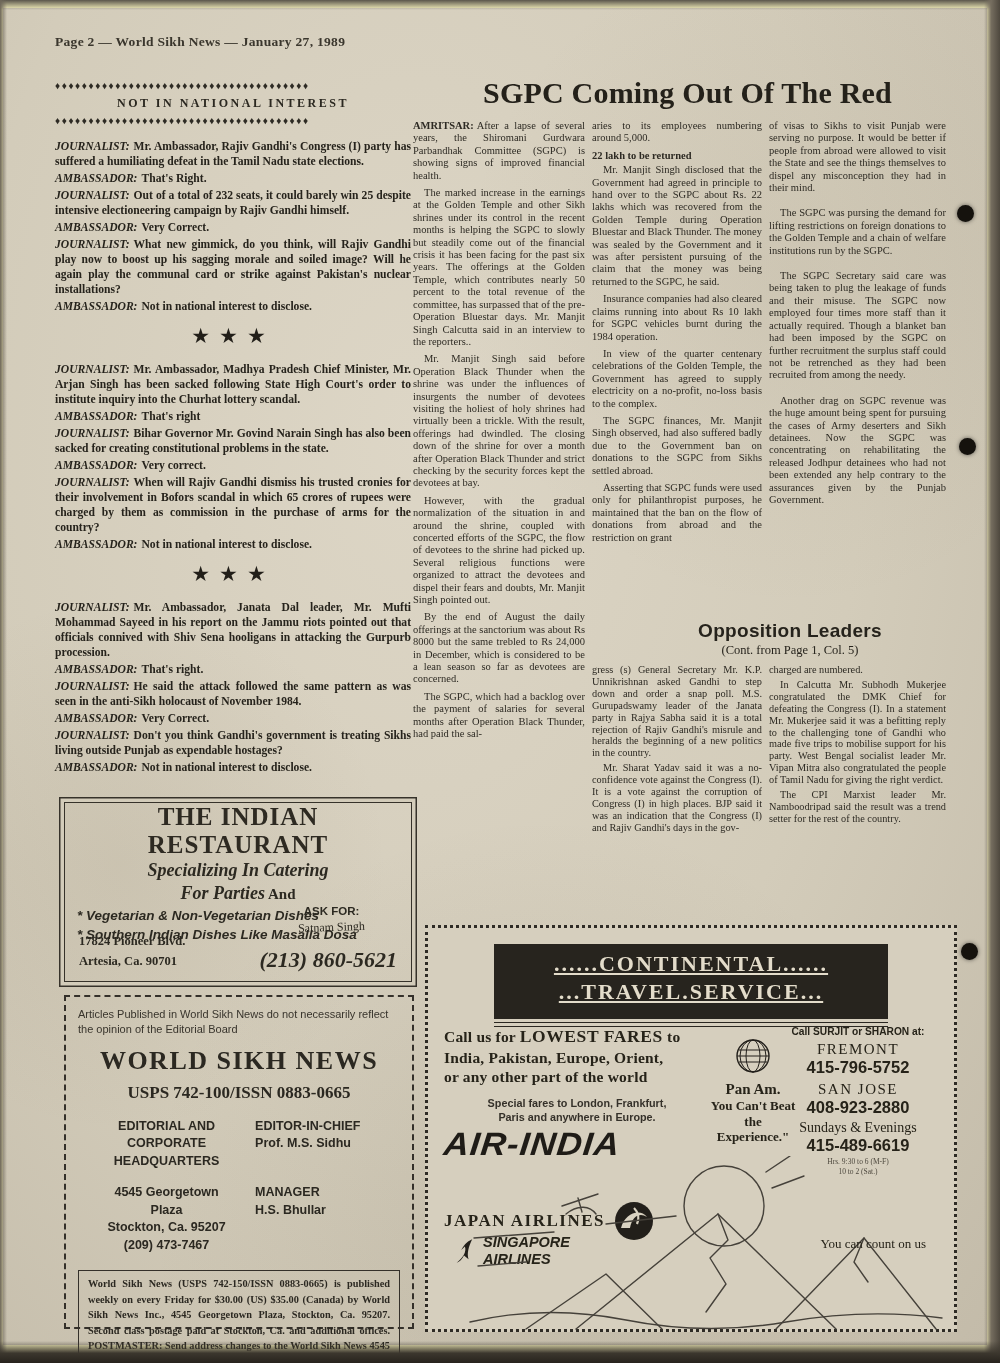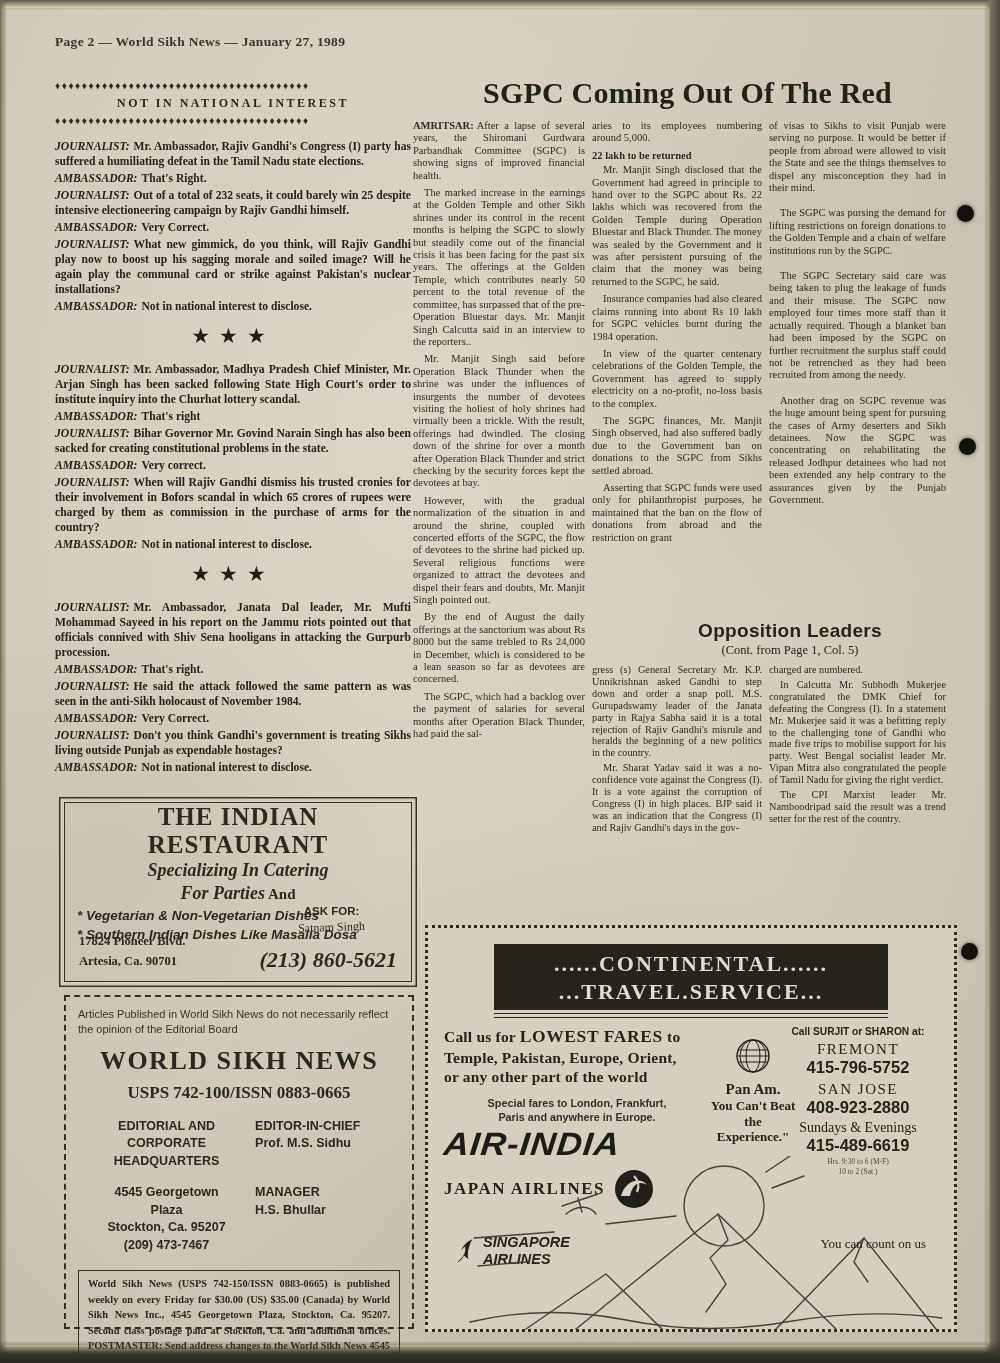--- a/index.html
+++ b/index.html
@@ -88,32 +88,32 @@
   .oppl, .oppr { top:664px; font-size:10.3px; line-height:11.9px; }
   .oppl { left:592px; width:170px; }
   .oppr { left:769px; width:177px; }
   .oppl .bp, .oppr .bp { margin-bottom:3px; }
 
   
   .tad { position:absolute; left:425px; top:925px; width:532px; height:407px;
          border:3px dotted #2e2b25; background:#d6cfbe; color:#262319; }
   .tbanner { width:394px; margin:16px auto 0; background:#27241e; color:#e3dccা; color:#e3dcca;
              text-align:center; font-weight:bold; font-size:22px; line-height:1.25;
-             letter-spacing:2px; padding:6px 0 5px; }
+             letter-spacing:2px; padding:6px 0 14px;text-decoration:underline; }
   .tbrule { width:394px; margin:3px auto 0; height:5px;
             border-top:1.5px solid #2a2721; border-bottom:1.5px solid #2a2721; }
   .tleft { position:absolute; left:16px; top:98px; width:288px; }
   .tcall { font-weight:bold; font-size:15.5px; line-height:1.25; letter-spacing:.2px; }
   .tfares { font-size:17.5px; letter-spacing:.6px; }
   .tspec { margin-top:9px; font-family:"Liberation Sans", sans-serif; font-weight:bold;
            font-size:10.8px; line-height:1.35; text-align:center; width:266px; color:#35312a; }
   .airindia { position:absolute; left:16px; top:196px; font-family:"Liberation Sans", sans-serif;
               font-style:italic; font-weight:bold; font-size:35px; letter-spacing:1px;
               transform:skewX(-6deg) scaleY(.92); color:#1f1c17; }
-  .jal { position:absolute; left:16px; top:240px; display:flex; align-items:center; gap:8px;
+  .jal { position:absolute; left:16px; top:272px; display:flex; align-items:center; gap:8px;
          font-weight:bold; font-size:17px; letter-spacing:1.5px; }
   .sing { position:absolute; left:26px; top:306px; display:flex; align-items:center; gap:9px;
           font-family:"Liberation Sans", sans-serif; font-style:italic; font-weight:bold;
           font-size:14.5px; line-height:1.15; }
   .panam { position:absolute; left:266px; top:110px; width:118px; text-align:center; }
   .pa1 { font-weight:bold; font-size:15px; margin-top:3px; }
   .pa2 { font-weight:bold; font-size:13px; line-height:1.2; }
   .tright { position:absolute; right:12px; top:98px; width:168px; text-align:center; }
   .trcall { font-family:"Liberation Sans", sans-serif; font-weight:bold; font-size:10.2px; }
   .trloc { font-size:15px; letter-spacing:1.5px; margin-top:4px; }
@@ -251,21 +251,21 @@
 
   <section class="tad">
     <div class="tbanner">
       <div>......CONTINENTAL......</div>
       <div>...TRAVEL.SERVICE...</div>
     </div>
     <div class="tbrule"></div>
 
     <div class="tleft">
       <div class="tcall"><span>Call us for </span><b class="tfares">LOWEST FARES</b><span> to</span></div>
-      <div class="tcall">Temple, Pakistan, Europe, Orient,</div>
+      <div class="tcall">India, Pakistan, Europe, Orient,</div>
       <div class="tcall">or any other part of the world</div>
       <div class="tspec">
         <div>Special fares to London, Frankfurt,</div>
         <div>Paris and anywhere in Europe.</div>
       </div>
     </div>
 
     <div class="airindia">AIR-INDIA</div>
 
     <div class="jal">

